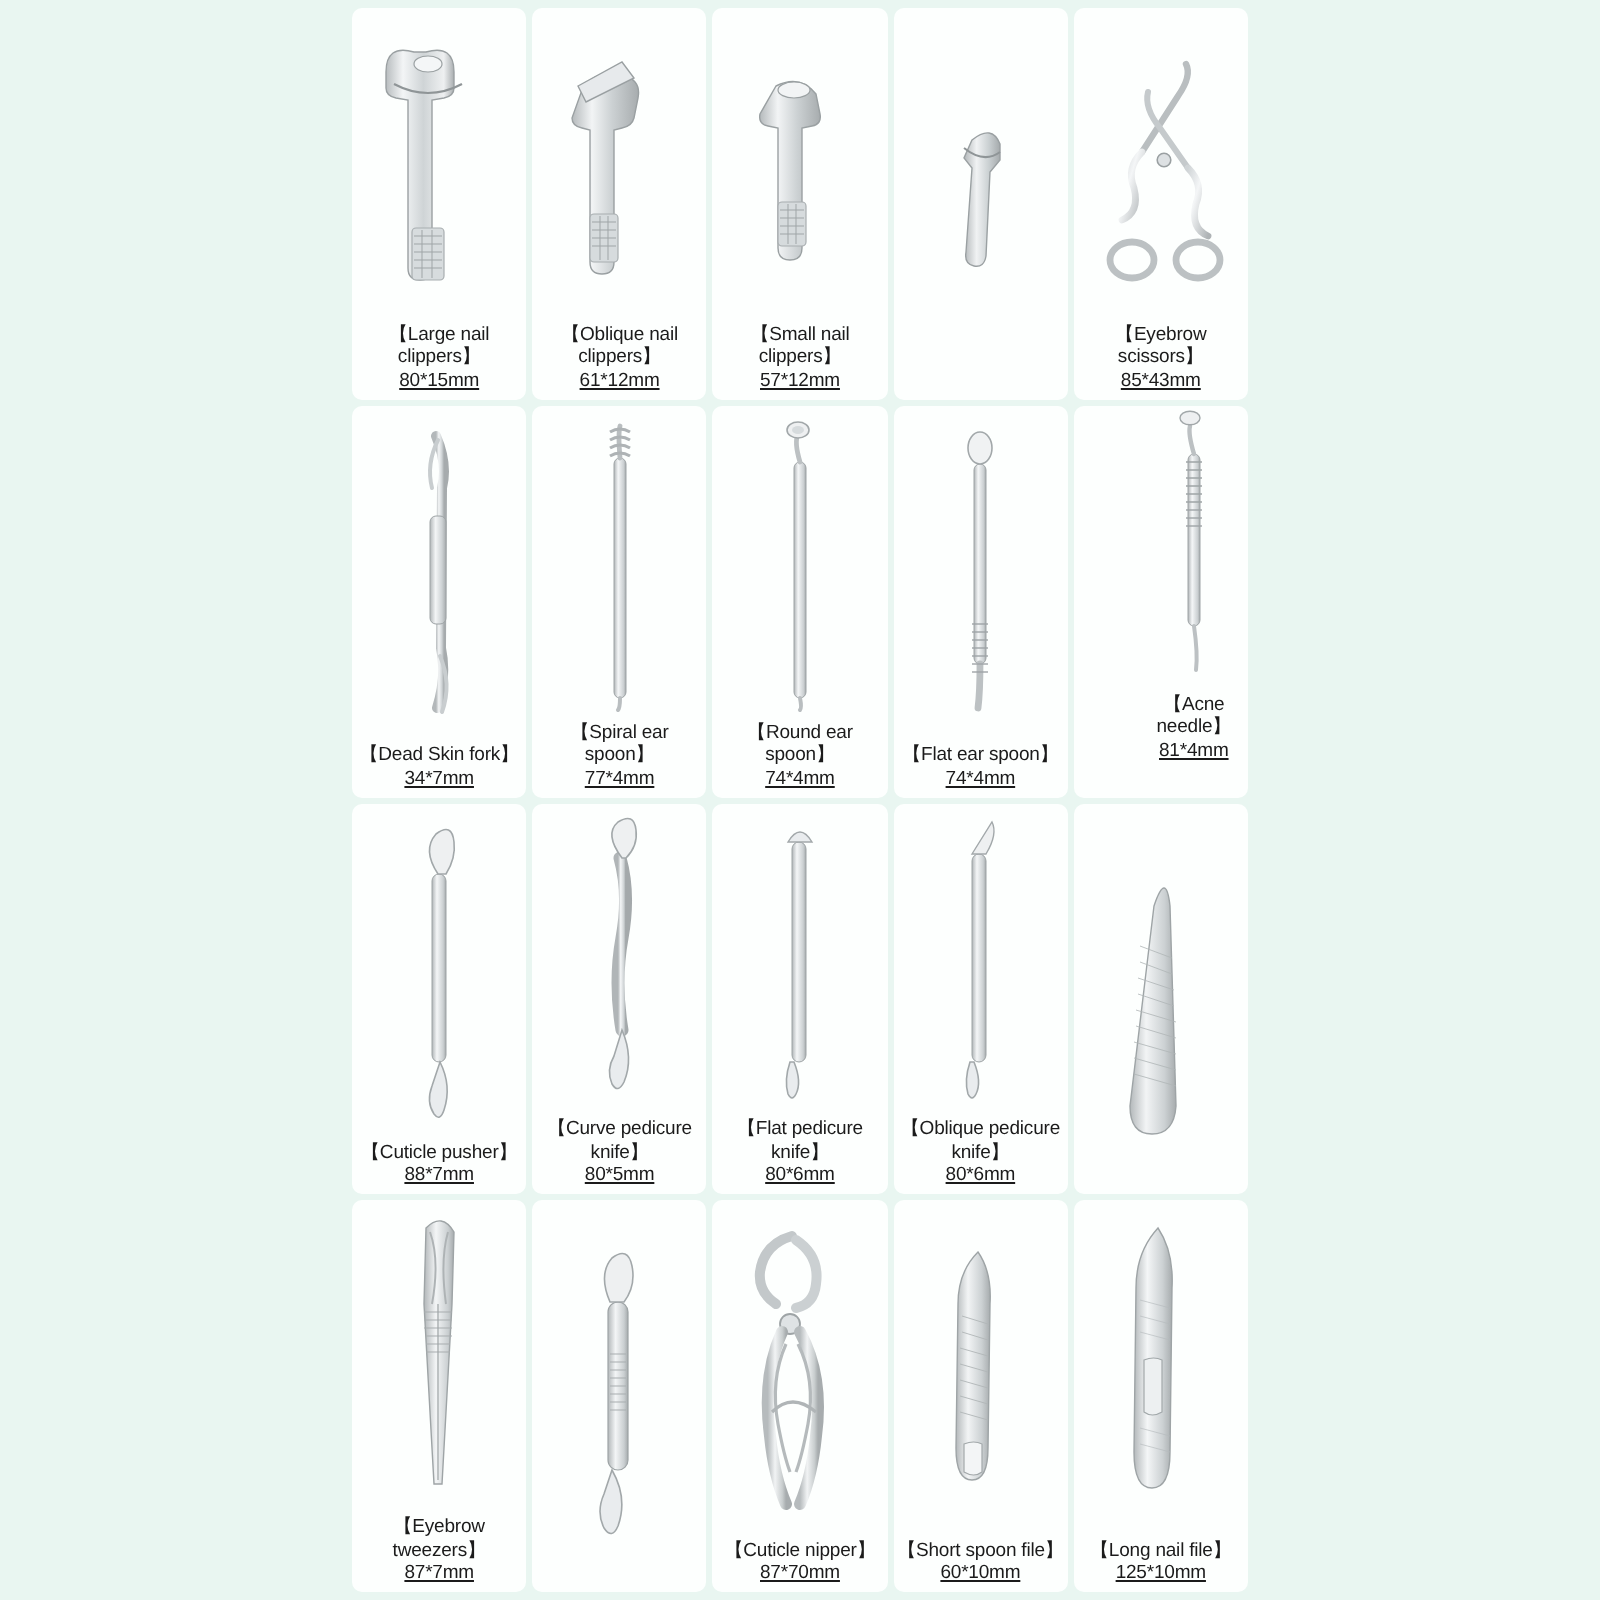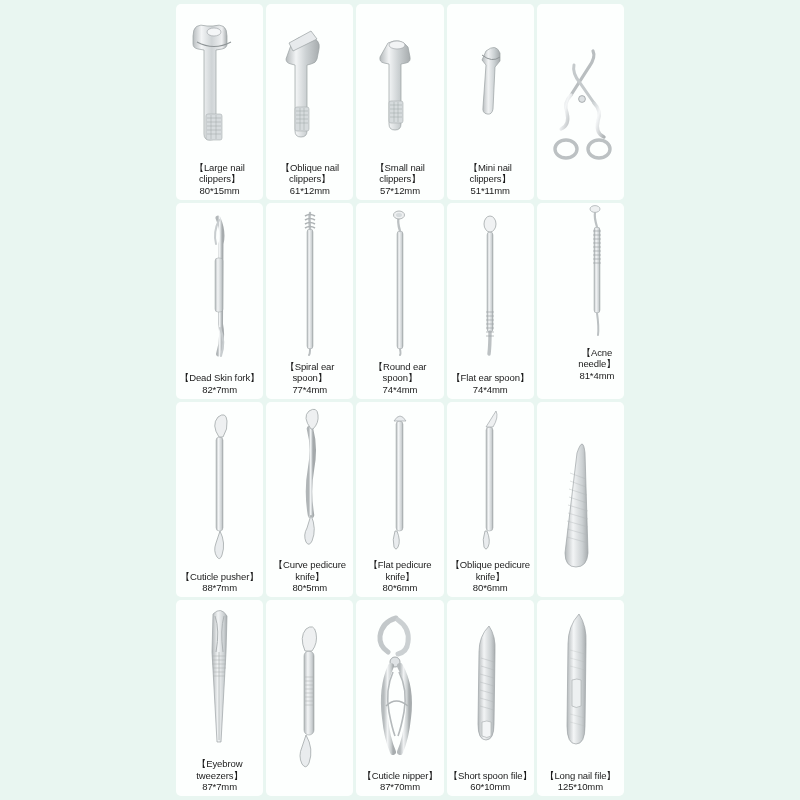--- a/index.html
+++ b/index.html
@@ -58,20 +58,21 @@
     line-height: 11.5px;
     color: #1b1b1b;
     padding: 0 2px 3px 2px;
     box-sizing: border-box;
     letter-spacing: -0.1px;
   }
   .caption .size {
     display: block;
     font-size: 9.5px;
     line-height: 12px;
+    text-decoration: underline;
   }
 
   
   .svgwrap { display:block; }
 
   
   .cap-1line { padding-bottom: 14px; padding-left: 33px; }
 </style>
 </head>
 <body>
@@ -180,24 +181,20 @@
               <stop offset="0" stop-color="#b2b7b9"></stop>
                 <stop offset="0.35" stop-color="#f0f2f3"></stop>
               <stop offset="0.7" stop-color="#c9cfd1"></stop>
                 <stop offset="1" stop-color="#a5aaac"></stop>
             </linearGradient>
           </defs>
           <path d="M22 16 q10 -8 14 2 l0 8 -5 6 -2 42 q-1 6 -6 5 -5 -1 -4 -7 l3 -42 -4 -5 z" fill="url(#mg4)" stroke="#9aa0a2" stroke-width="0.7"></path>
           <path d="M18 20 q10 8 18 2" fill="none" stroke="#8f9597" stroke-width="1"></path>
         </svg>
       </div>
-      <div class="caption">
-        <span>【Mini nail clippers】</span>
-        <span class="size">51*11mm</span>
-      </div>
     </div>
 
     <div class="cell">
       <div class="art">
         <svg class="svgwrap" width="72" height="130" viewBox="0 0 72 130">
           <defs>
             <linearGradient id="mg5" x1="0" y1="0" x2="1" y2="1">
               <stop offset="0" stop-color="#cfd4d6"></stop>
                 <stop offset="0.4" stop-color="#f4f6f7"></stop>
               <stop offset="1" stop-color="#aeb3b5"></stop>
@@ -205,20 +202,24 @@
           </defs>
           <path d="M49 14 q3 6 -4 16 l-18 28" fill="none" stroke="#b9bec0" stroke-width="3.2" stroke-linecap="round"></path>
           <path d="M30 28 q-2 8 6 18 l14 20" fill="none" stroke="#c5cacc" stroke-width="3" stroke-linecap="round"></path>
           <path d="M27 58 q-8 8 -4 18 q3 12 -6 16" fill="none" stroke="url(#mg5)" stroke-width="3.4" stroke-linecap="round"></path>
           <path d="M50 66 q8 8 4 18 q-3 12 6 16" fill="none" stroke="url(#mg5)" stroke-width="3.4" stroke-linecap="round"></path>
           <ellipse cx="22" cy="112" rx="11" ry="9" fill="none" stroke="#bcc1c3" stroke-width="3.4"></ellipse>
           <ellipse cx="55" cy="112" rx="11" ry="9" fill="none" stroke="#bcc1c3" stroke-width="3.4"></ellipse>
           <circle cx="38" cy="62" r="3.4" fill="#dde1e3" stroke="#9aa0a2" stroke-width="0.8"></circle>
         </svg>
       </div>
+      <div class="caption">
+        <span>【Eyebrow scissors】</span>
+        <span class="size">85*43mm</span>
+      </div>
     </div>
 
     <div class="cell">
       <div class="art">
         <svg class="svgwrap" width="44" height="150" viewBox="0 0 44 150">
           <defs>
             <linearGradient id="rod1" x1="0" y1="0" x2="1" y2="0">
               <stop offset="0" stop-color="#b3b8ba"></stop>
                 <stop offset="0.35" stop-color="#f3f5f6"></stop>
               <stop offset="0.75" stop-color="#cdd2d4"></stop>
@@ -226,21 +227,21 @@
             </linearGradient>
           </defs>
           <path d="M20 6 q6 14 3 26 l-0.5 80 q3 14 -2 30" fill="none" stroke="url(#rod1)" stroke-width="5" stroke-linecap="round"></path>
           <path d="M21 8 q-6 12 -3 24" fill="none" stroke="#c8cdcf" stroke-width="2" stroke-linecap="round"></path>
           <path d="M22 116 q6 14 1 28" fill="none" stroke="#c8cdcf" stroke-width="2" stroke-linecap="round"></path>
           <rect x="17" y="46" width="8" height="54" rx="3" fill="url(#rod1)" stroke="#9ea4a6" stroke-width="0.5"></rect>
         </svg>
       </div>
       <div class="caption">
         <span>【Dead Skin fork】</span>
-        <span class="size">82*7mm</span>
+        <span class="size">34*7mm</span>
       </div>
     </div>
 
     <div class="cell">
       <div class="art">
         <svg class="svgwrap" width="40" height="150" viewBox="0 0 40 150">
           <defs>
             <linearGradient id="rod2" x1="0" y1="0" x2="1" y2="0">
               <stop offset="0" stop-color="#b0b5b7"></stop>
                 <stop offset="0.35" stop-color="#f4f6f7"></stop>

